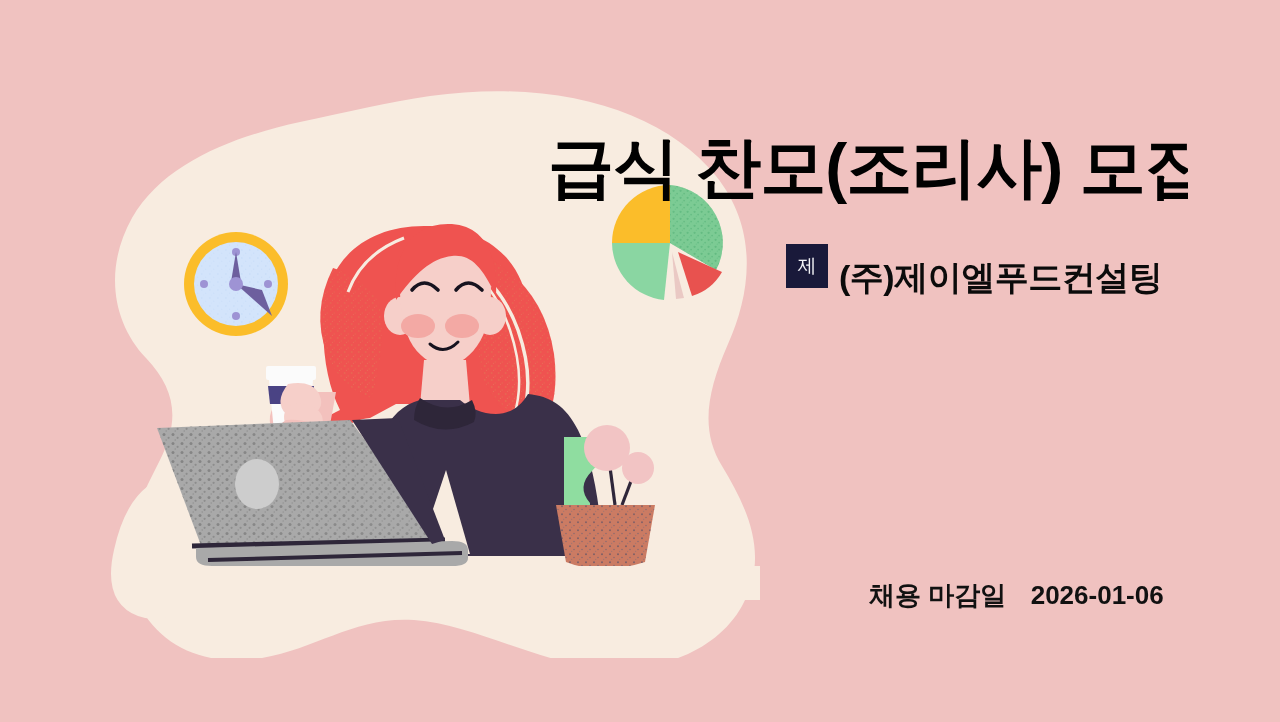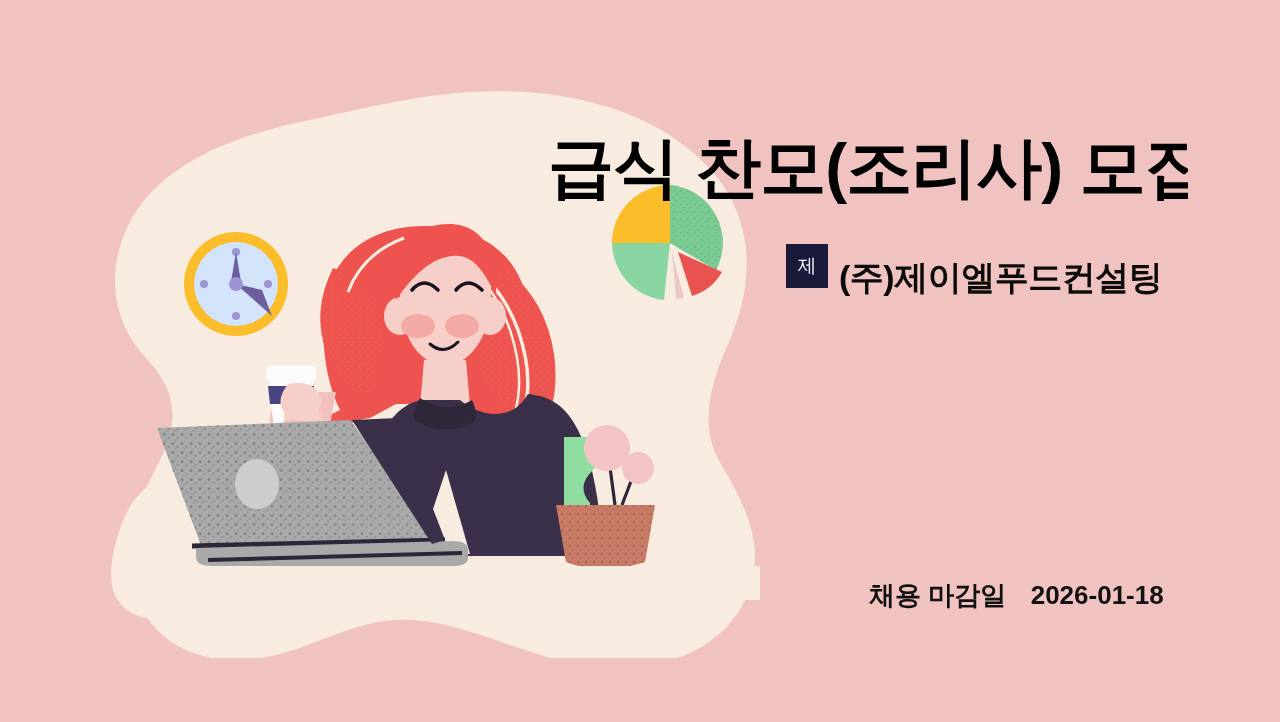--- a/index.html
+++ b/index.html
@@ -374,17 +374,17 @@
     <div id="job-title">급식 찬모(조리사) 모집</div>
 
     <div id="company-row">
       <div id="company-badge">제</div>
       <div id="company-name">(주)제이엘푸드컨설팅</div>
     </div>
 
     <div id="deadline">
       <span>채용 마감일</span>
       <span class="dl-gap"></span>
-      <span>2026-01-18</span>
+      <span>2026-01-06</span>
     </div>
 
   </div>
 </div>
 
 </body></html>

